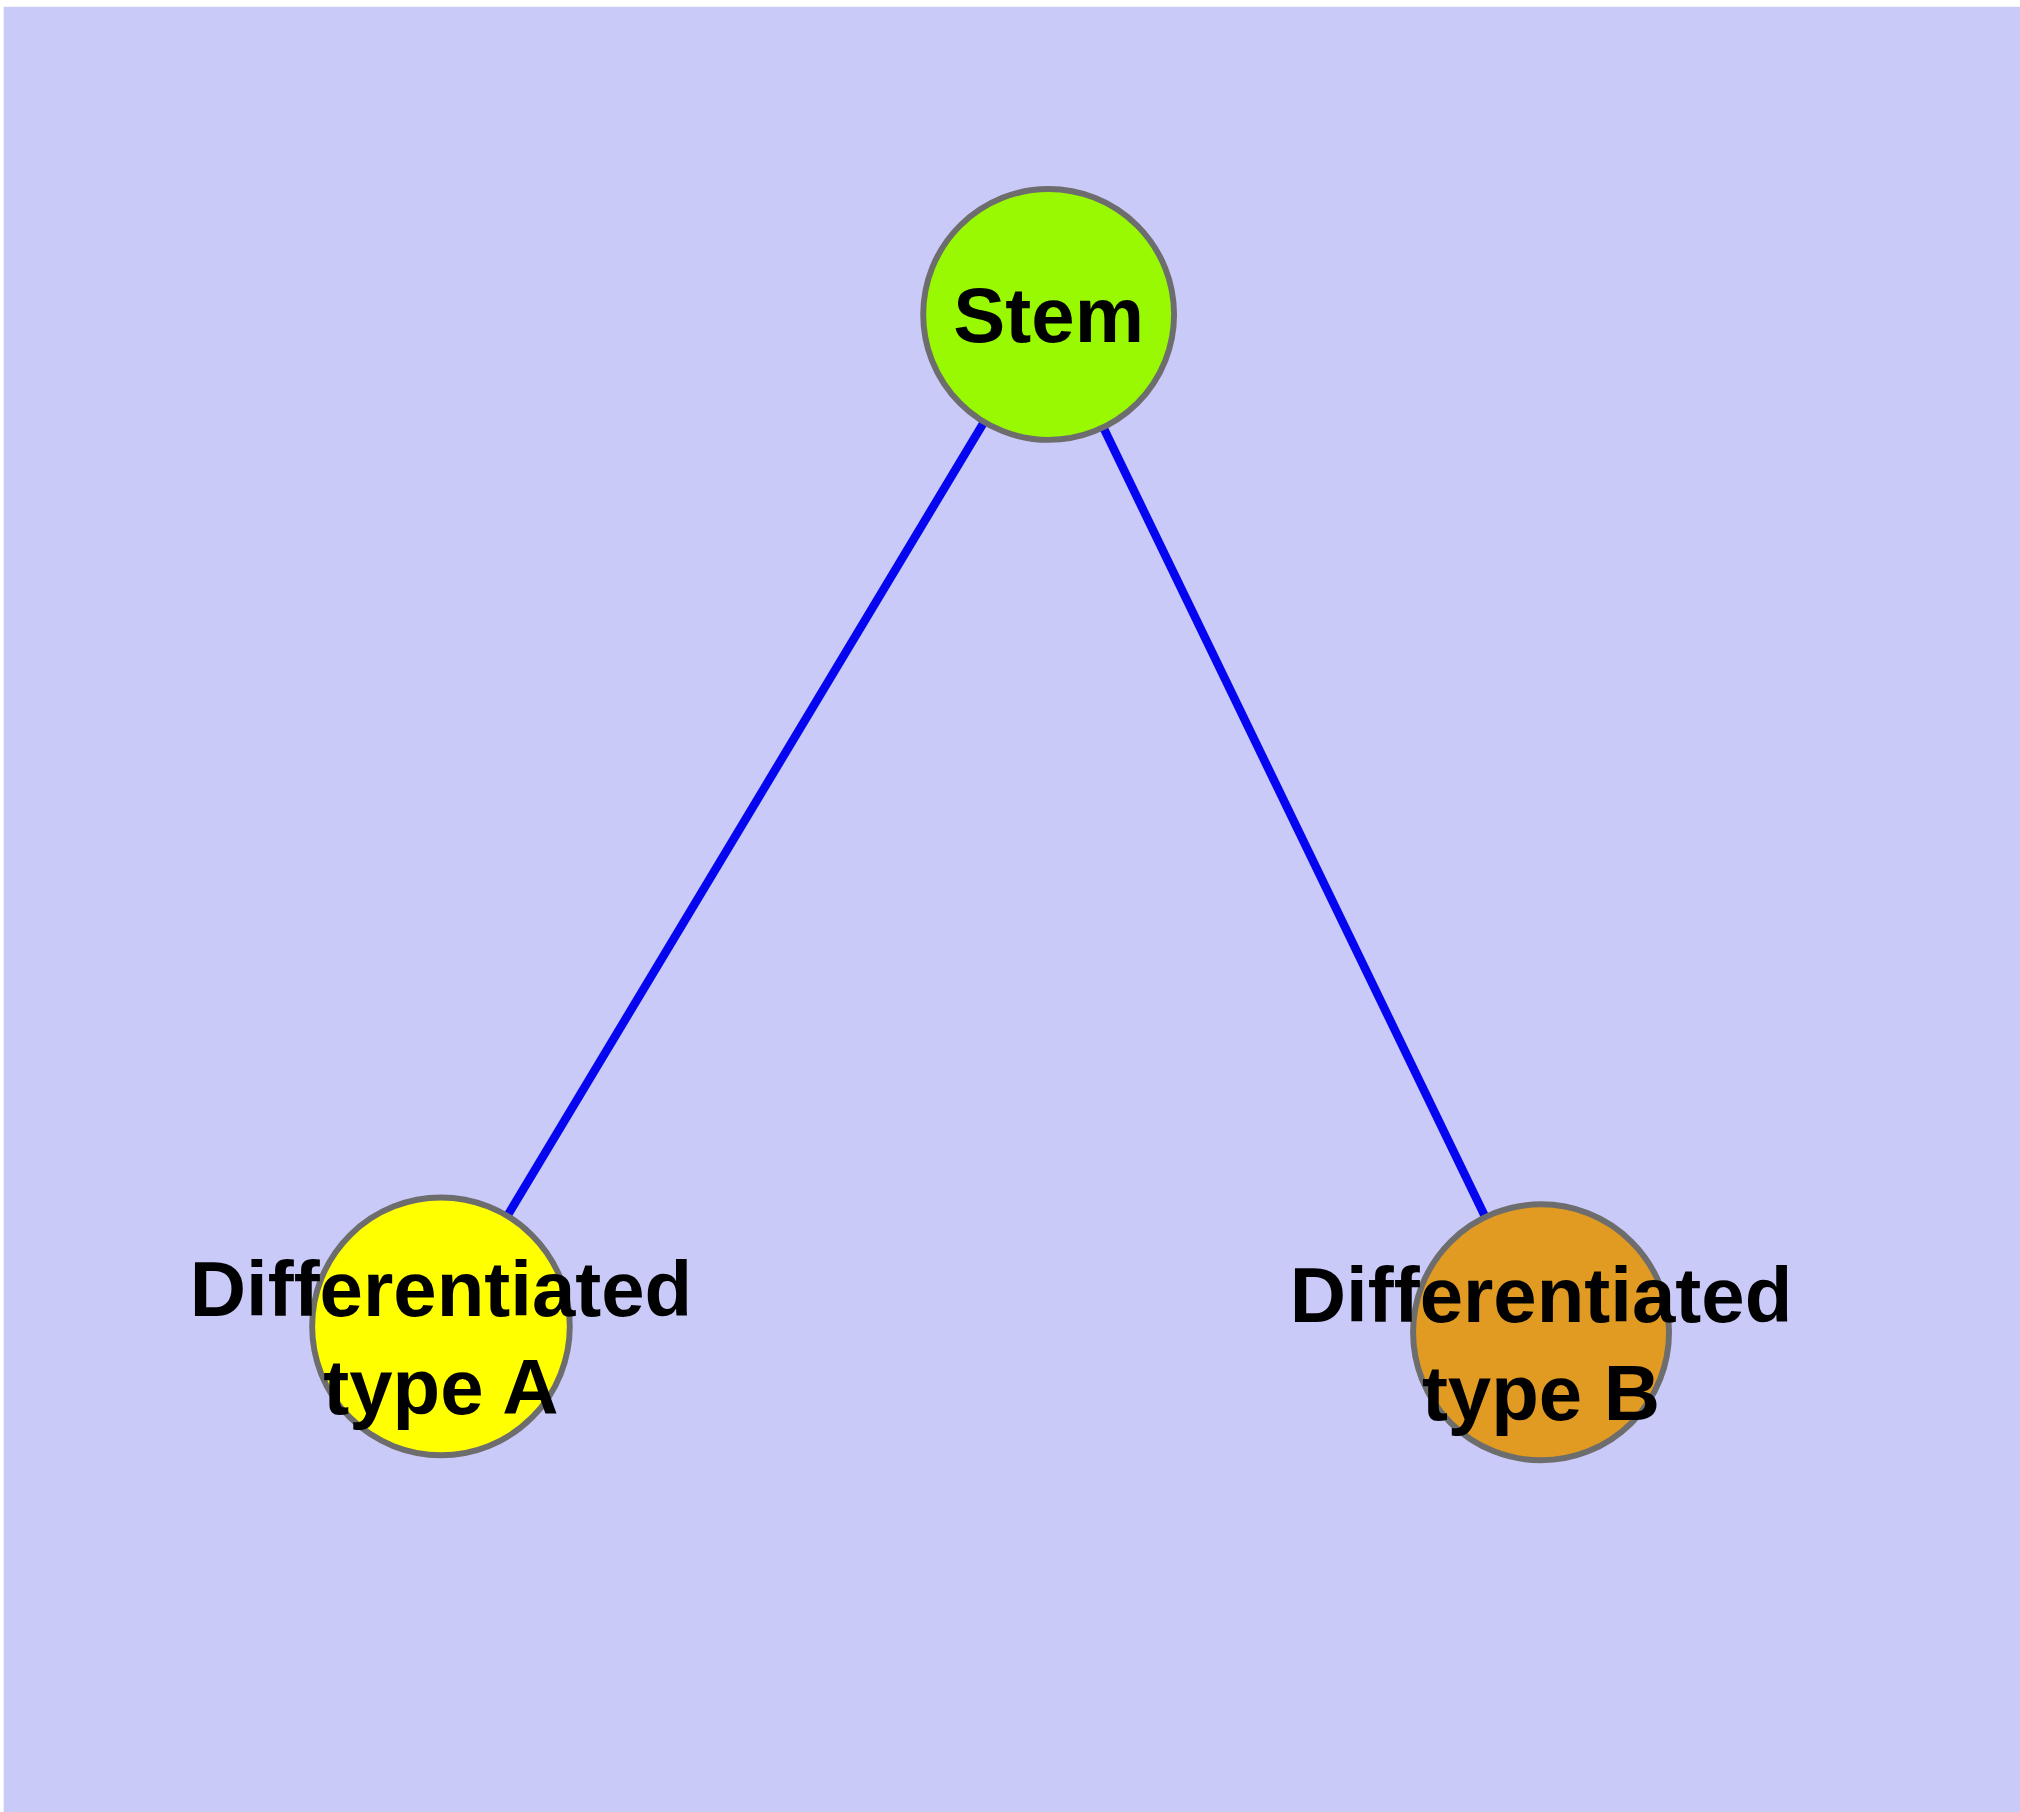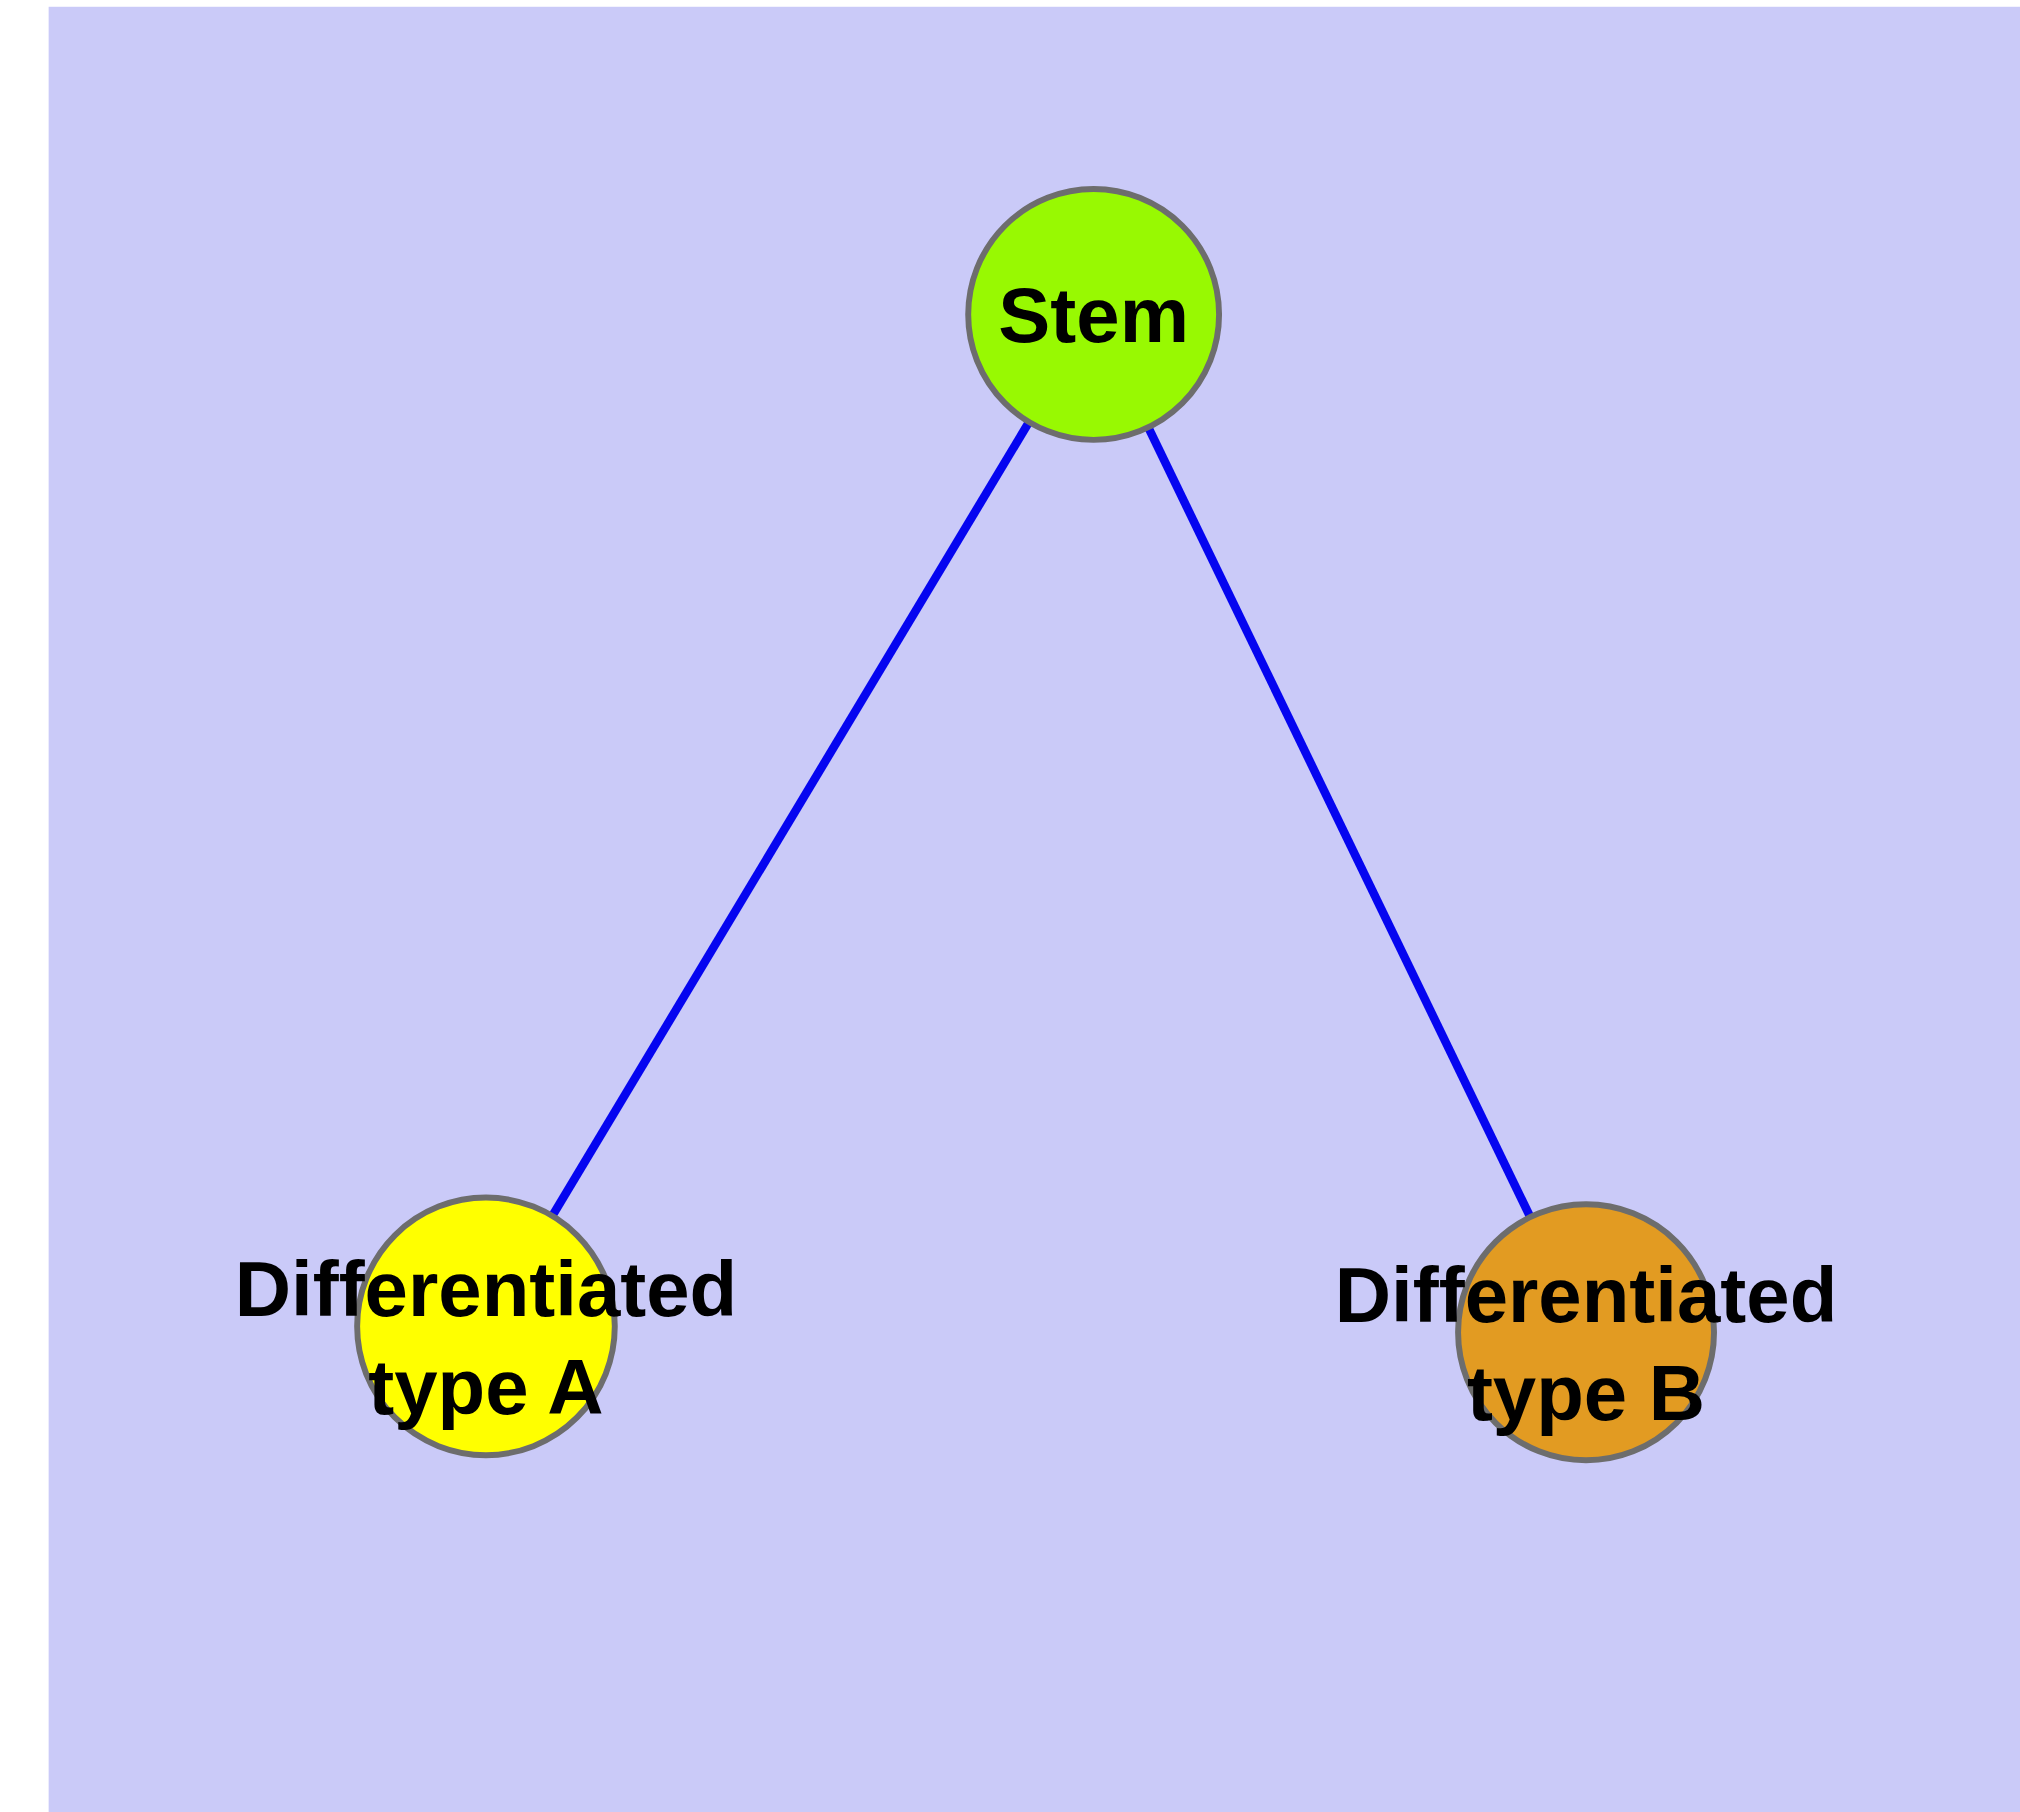--- a/index.html
+++ b/index.html
@@ -7,21 +7,20 @@
     padding: 0;
     background: #ffffff;
     width: 2021px;
     height: 1812px;
     overflow: hidden;
   }
   .canvas-wrap {
     position: relative;
     width: 1890px;
     height: 1812px;
-    margin-left: 45px;
   }
   svg {
     display: block;
   }
   svg text {
     font-family: "Liberation Sans", "DejaVu Sans", sans-serif;
     font-weight: bold;
     font-size: 92px;
     text-anchor: middle;
   }

